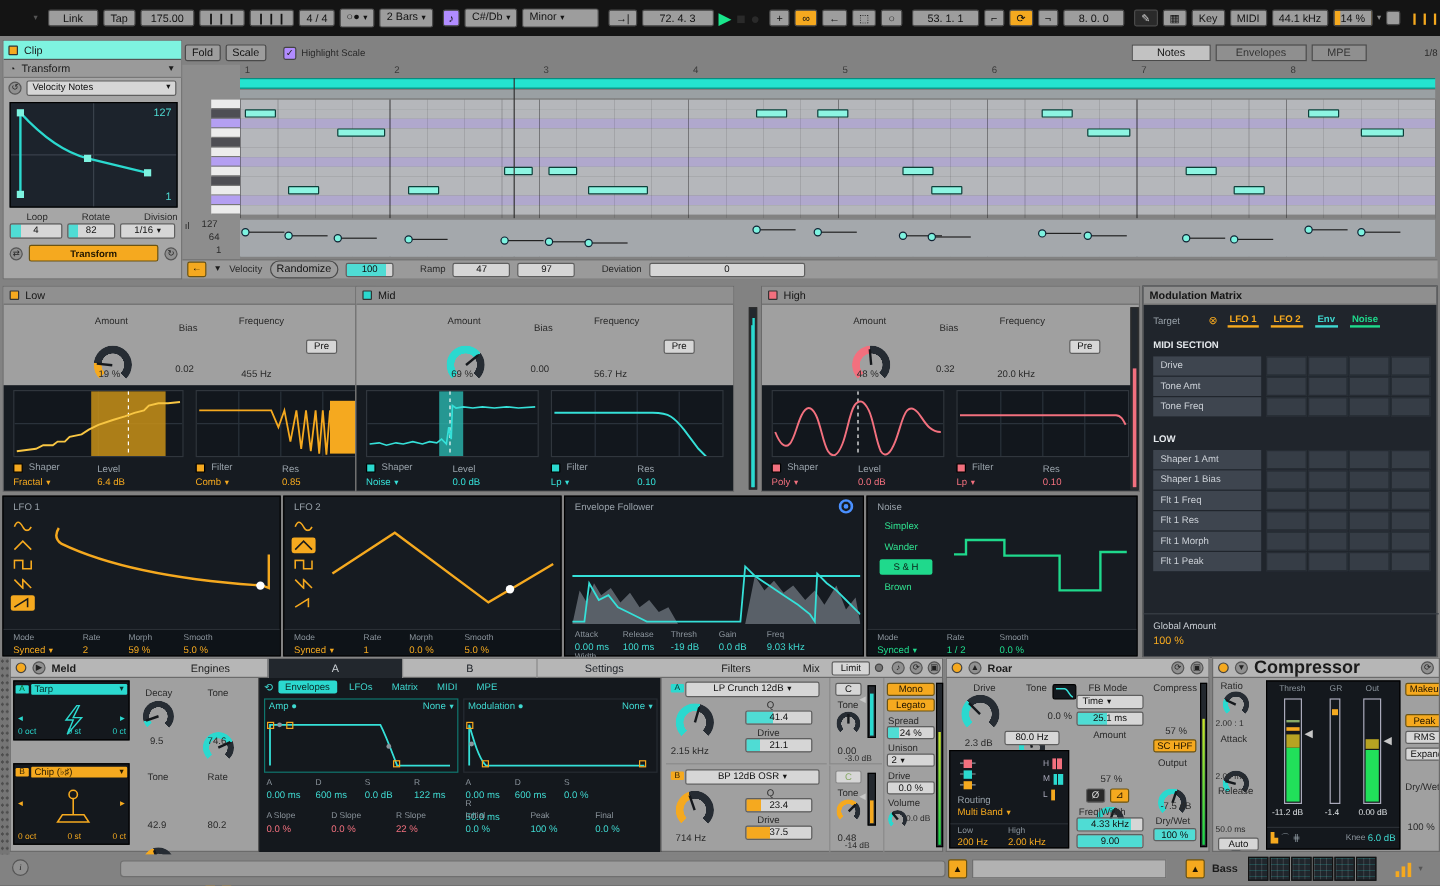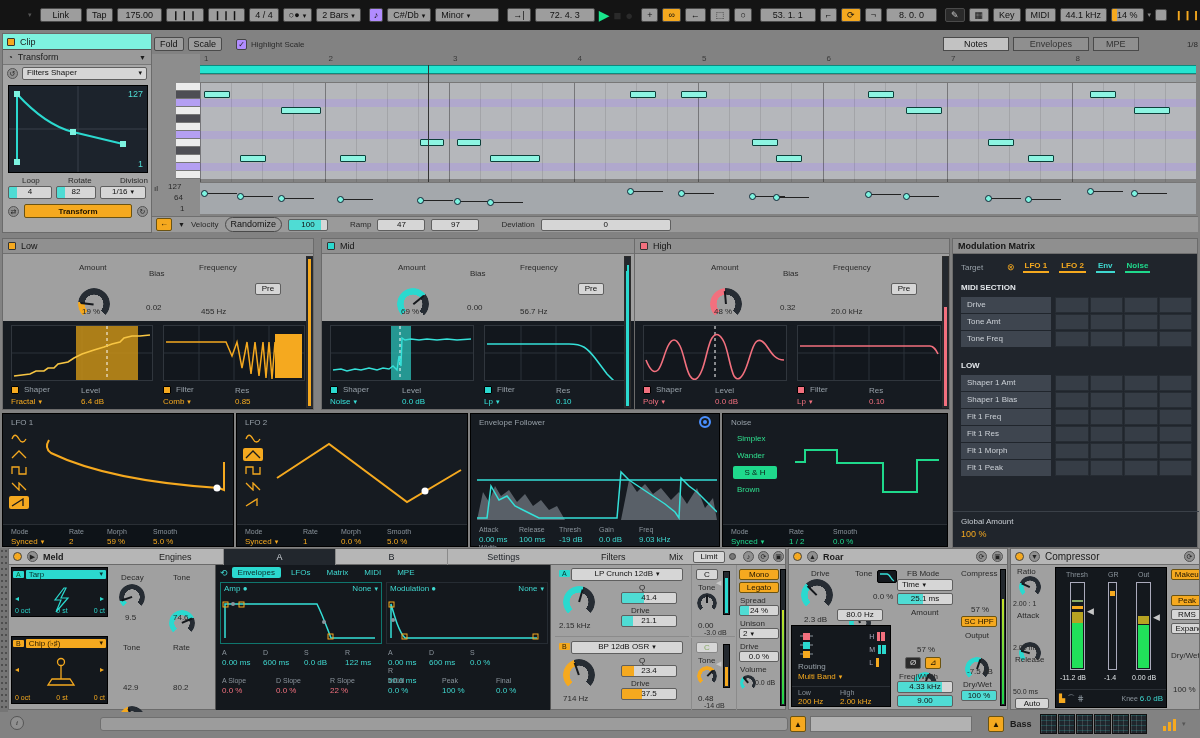--- a/index.html
+++ b/index.html
@@ -126,21 +126,21 @@
       <span style="font-size:9px">Clip</span>
     </div>
     <div class="flex" style="height:15px;background:#9a9a9a;padding:0 5px;gap:5px;border-bottom:1px solid #777">
       <span style="font-size:8px">◔</span>
       <span style="font-size:9px">Transform</span>
       <span style="margin-left:auto;font-size:7px">▼</span>
     </div>
     <div class="flex" style="height:16px;padding:0 4px;gap:4px">
       <span class="circ">↺</span>
       <span class="vb dda flex" style="flex:1;height:13px;justify-content:space-between;padding:0 4px">
-          <span>Filters Shaper</span>
+          <span>Velocity Notes</span>
         </span>
     </div>
     <div class="abs" style="left:5px;top:51px;width:140px;height:88px;background:#1c232c;border:1px solid #000">
       <svg width="138" height="86" viewBox="0 0 138 86" preserveAspectRatio="none" style="position:absolute">
         <line x1="69" y1="0" x2="69" y2="86" stroke="#39414b"></line>
           <line x1="0" y1="43" x2="138" y2="43" stroke="#39414b"></line>
         <path d="M8,8 L8,76" stroke="#2bd9cf" stroke-width="2" fill="none"></path>
         <path d="M8,8 C30,32 48,42 64,46 L114,58" stroke="#2bd9cf" stroke-width="2" fill="none"></path>
         <rect x="5" y="5" width="6" height="6" fill="#7df3e0"></rect>
           <rect x="5" y="73" width="6" height="6" fill="#7df3e0"></rect>
@@ -396,21 +396,21 @@
         </div>
       <div class="abs dlab" style="left:232px;top:65px">Res</div>
       <div class="abs dda" style="left:160px;top:76px;color:#f5a91f;font-size:8px"><span>Comb</span></div>
       <div class="abs" style="left:232px;top:76px;color:#f5a91f;font-size:8px">0.85</div>
     </div>
   </div>
   <div class="vmeter" style="left:306px;top:256px;height:152px">
       <div style="position:absolute;left:1px;right:1px;bottom:1px;top:2px;background:#f5a91f"></div>
     </div>
 
-  <div class="abs panel" style="left:321px;top:238px;width:316px;height:172px">
+  <div class="abs panel" style="left:296px;top:238px;width:316px;height:172px">
     <div class="bandhdr">
         <span class="sq" style="background:#2bd9cf"></span>
         <span>Mid</span>
       </div>
     <div class="abs lab" style="left:76px;top:24px">Amount</div>
     <span class="knob k30 abs" style="left:75px;top:34px;--c:#2bd9cf;--f:186deg;--r:51deg">
         <i class="ring"></i>
         <i class="needle"></i>
       </span>
     <div class="abs lab" style="left:79px;top:68px">69 %</div>
@@ -1023,21 +1023,21 @@
     <div class="abs lab" style="left:174px;top:115px">Dry/Wet</div>
     <span class="fillbox abs" style="left:172px;top:125px;width:36px;height:11px;--fw:100%">100 %</span>
     <div class="abs" style="left:211px;top:4px;width:6px;height:137px;background:#23282e;border:1px solid #000">
         <div style="position:absolute;left:1px;right:1px;bottom:1px;height:78%;background:linear-gradient(to top,#19d34c,#c8e22c)"></div>
       </div>
   </div>
 
   <div class="devbar" style="left:1010px;top:548px;width:190px">
     <span class="led"></span>
     <span class="circ">▼</span>
-    <span style="font-size:10px;font-weight:normal">Compressor</span>
+    <span style="font-size:15px;font-weight:bold">Compressor</span>
     <span style="flex:1"></span>
     <span class="circ">⟳</span>
   </div>
   <div class="abs panel" style="left:1010px;top:565px;width:190px;height:145px;border-top:none;overflow:hidden">
     <div class="abs lab" style="left:6px;top:2px">Ratio</div>
     <span class="knob k22 abs" style="left:8px;top:11px;--c:#2bd9cf;--f:70deg;--r:-65deg">
         <i class="ring"></i>
         <i class="needle"></i>
       </span>
     <div class="abs lab" style="left:2px;top:35px;font-size:7px">2.00 : 1</div>

